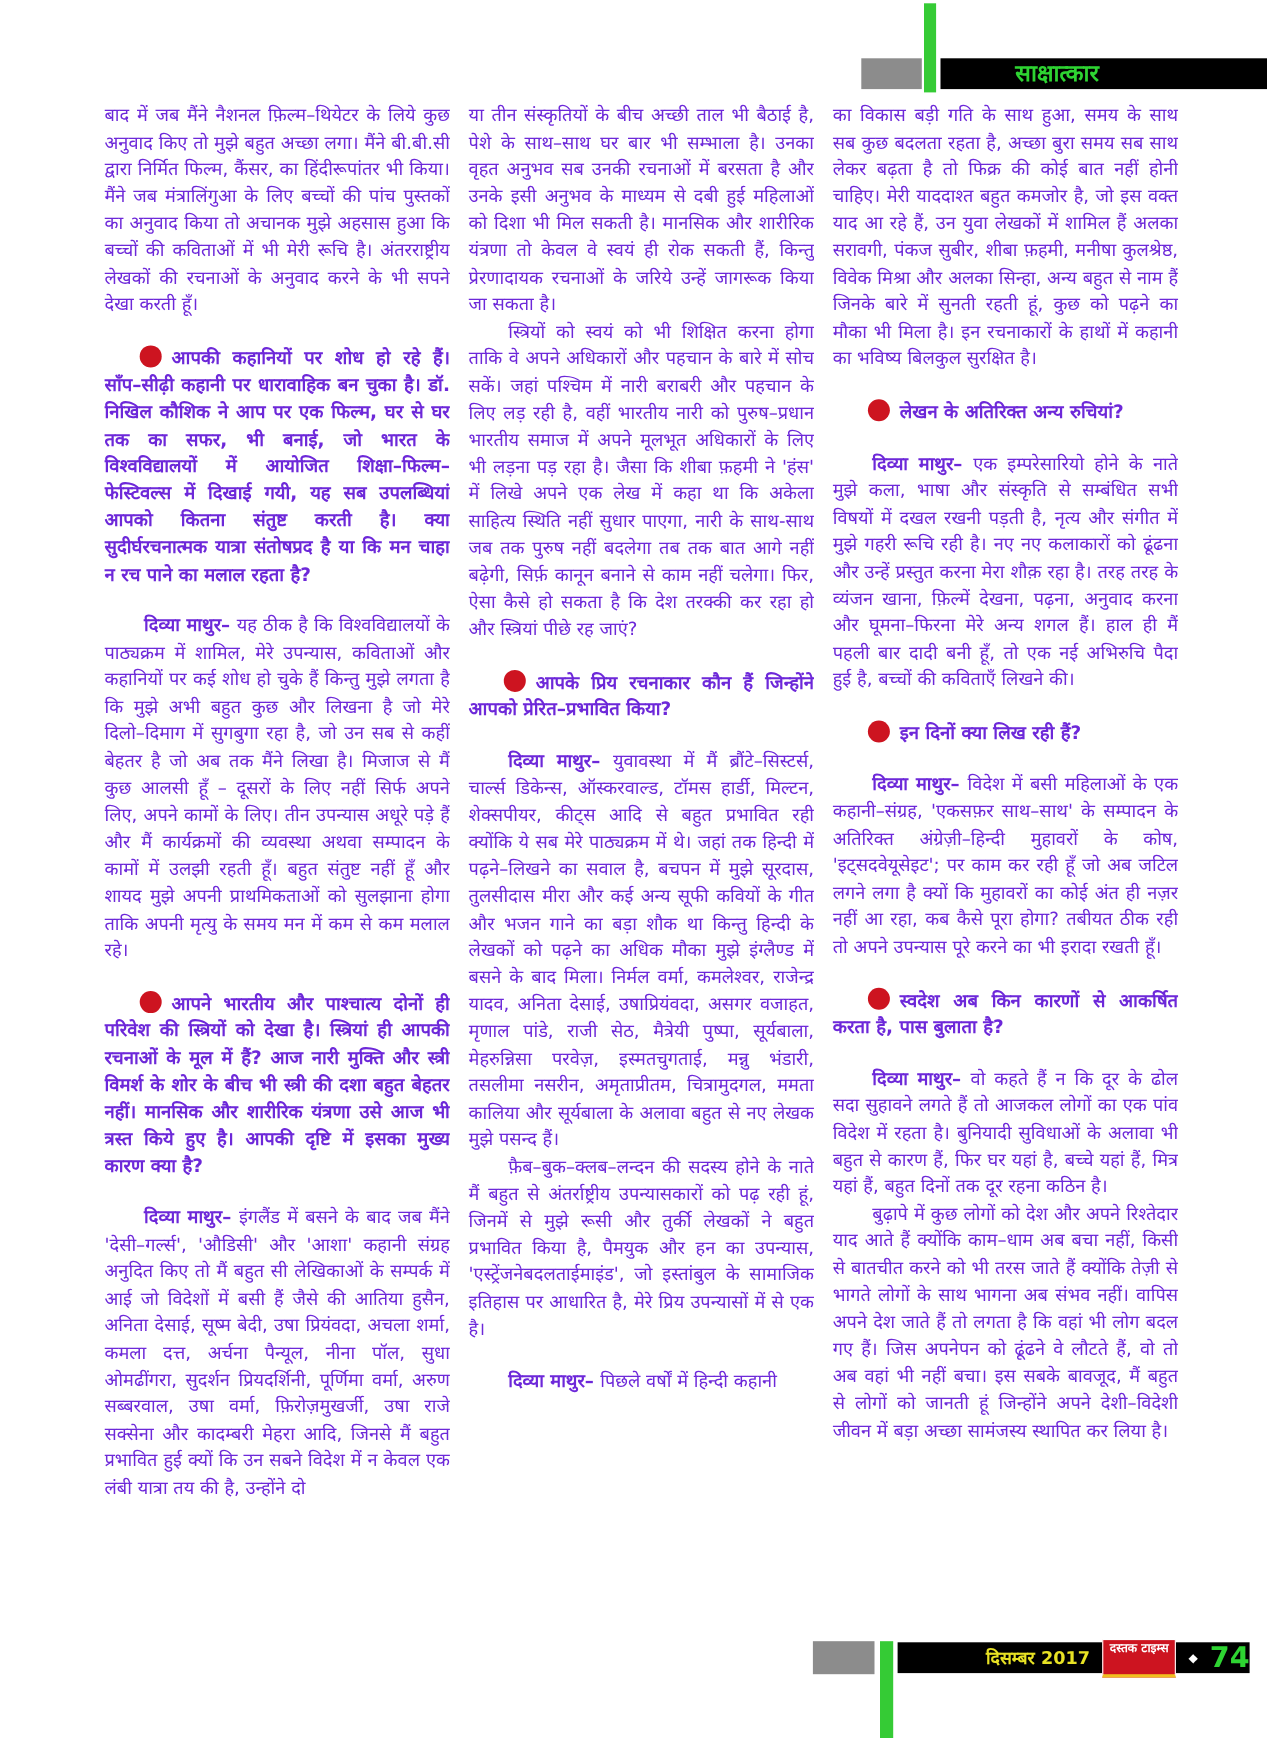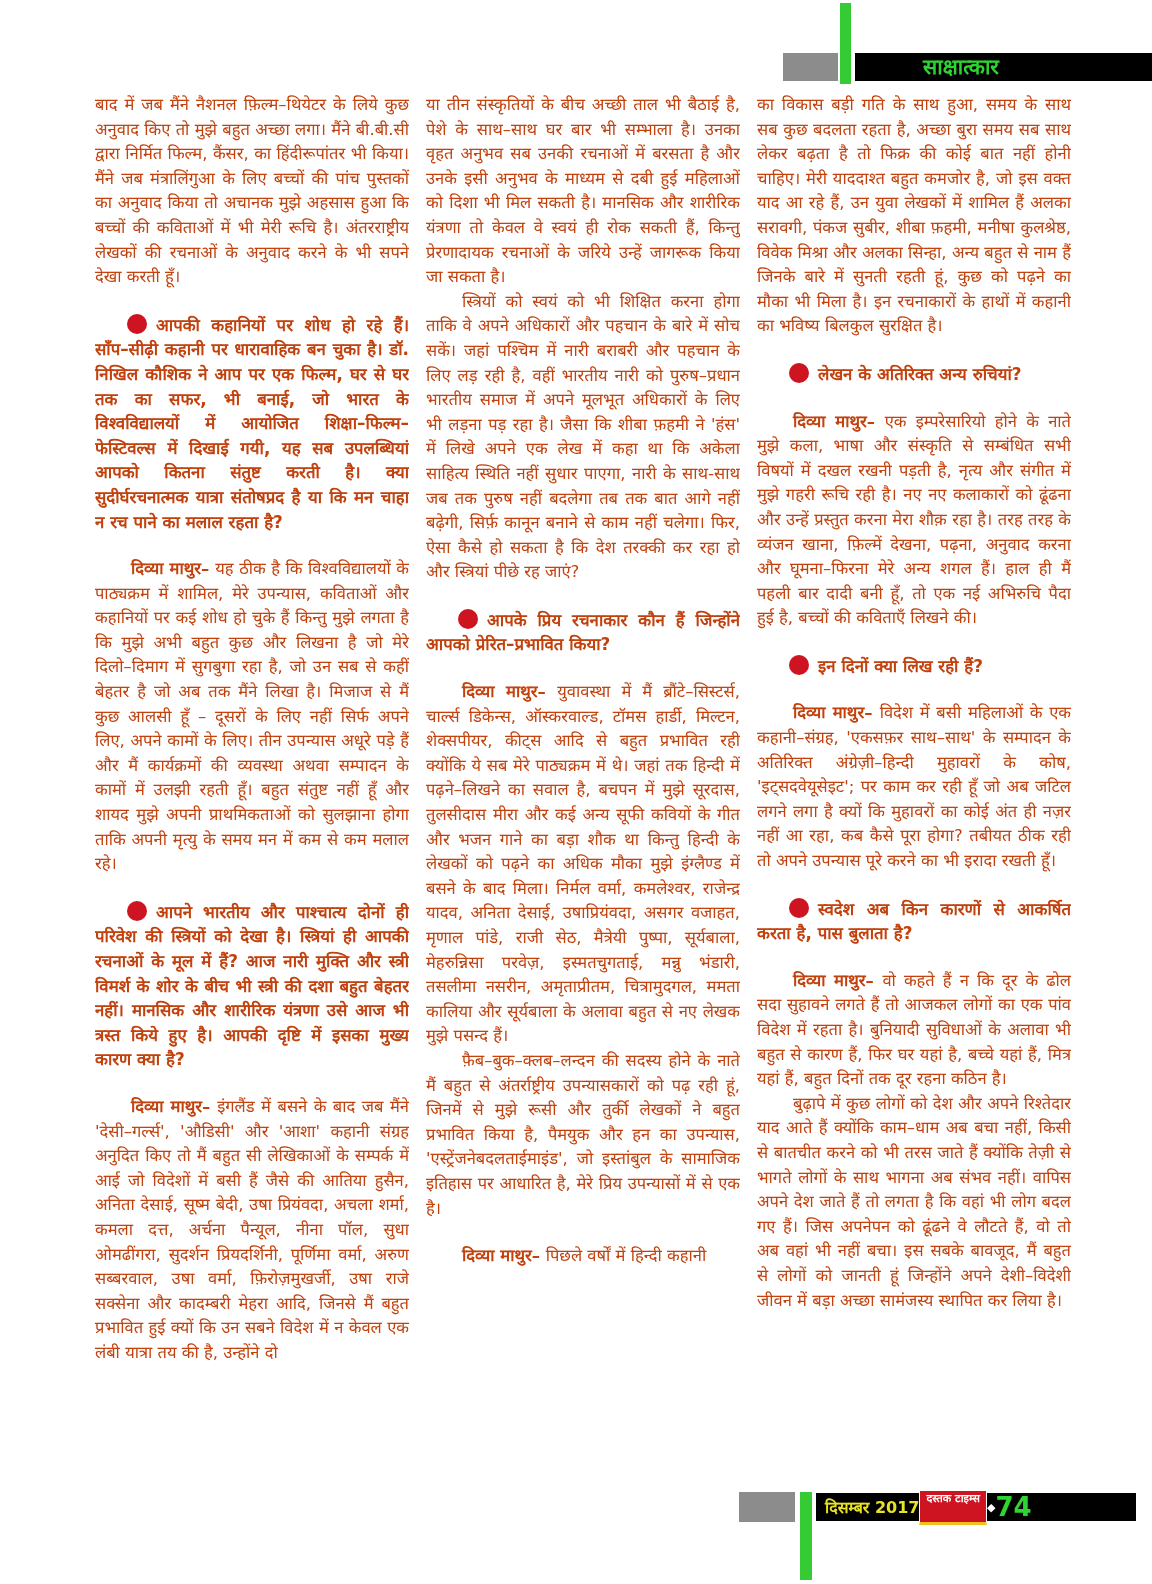--- a/index.html
+++ b/index.html
@@ -13,41 +13,41 @@
   .header-green  { position:absolute; left:840px; top:3px;  width:11px; height:81px; background:var(--green,#35cb35); }
   .header-black  { position:absolute; left:855px; top:53px; width:297px; height:28px; background:#000; display:flex; align-items:center;padding-left:16px; }
   .section-label { color:var(--green-text,#31d434); font-size:21px; font-weight:bold; margin-left:52px; line-height:1; }
 
   
   .content {
     position:absolute; left:95px; top:93px; width:976px; height:1388px;
     display:flex; gap:17px;
   }
   .column {
-    flex:1 1 0; overflow:hidden; text-align:justify; color:#c2410c;
+    flex:1 1 0; overflow:hidden; text-align:justify; color:#6d28d9;
     font-size:16.5px; line-height:24.6px;
   }
   .column p { margin:0; }
   p.para.indent  { text-indent:36px; }
   p.question {
     font-weight:bold; margin:23px 0; text-indent:32px; font-size:16.8px;
   }
   .bullet {
     display:inline-block; width:20px; height:20px; border-radius:50%;
     background:var(--red,#cd1420); vertical-align:-3px; margin-right:9px;
   }
   p.answer { margin-top:23px; text-indent:36px; }
   .speaker { font-weight:bold; }
 
   
   .footer-gray  { position:absolute; left:739px; top:1492px; width:56px; height:30px; background:var(--gray,#8c8c8c); }
   .footer-green { position:absolute; left:800px; top:1492px; width:12px; height:88px; background:var(--green,#35cb35); }
   .footer-black {
     position:absolute; left:816px; top:1493px; width:320px; height:28px; background:#000;
-    display:flex; align-items:center; padding-left:9px; box-sizing:border-box;
+    display:flex; align-items:center; gap:11px; padding-left:9px; box-sizing:border-box;justify-content:flex-end;
   }
   .issue-date { color:var(--yellow,#e8e224); font-weight:bold; font-size:16px; white-space:nowrap; }
   .magazine-logo {
     background:var(--red,#cd1420); color:#fff; font-size:11px; font-weight:bold;
     padding:1px 6px 16px 6px; border:1px solid #fff; border-bottom:3px solid #f0c020;
     white-space:nowrap; line-height:14px;
   }
   .diamond { color:#fff; font-size:11px; }
   .page-number { color:var(--green-text,#25c52c); font-size:26px; font-weight:bold; line-height:1; }
 </style>

